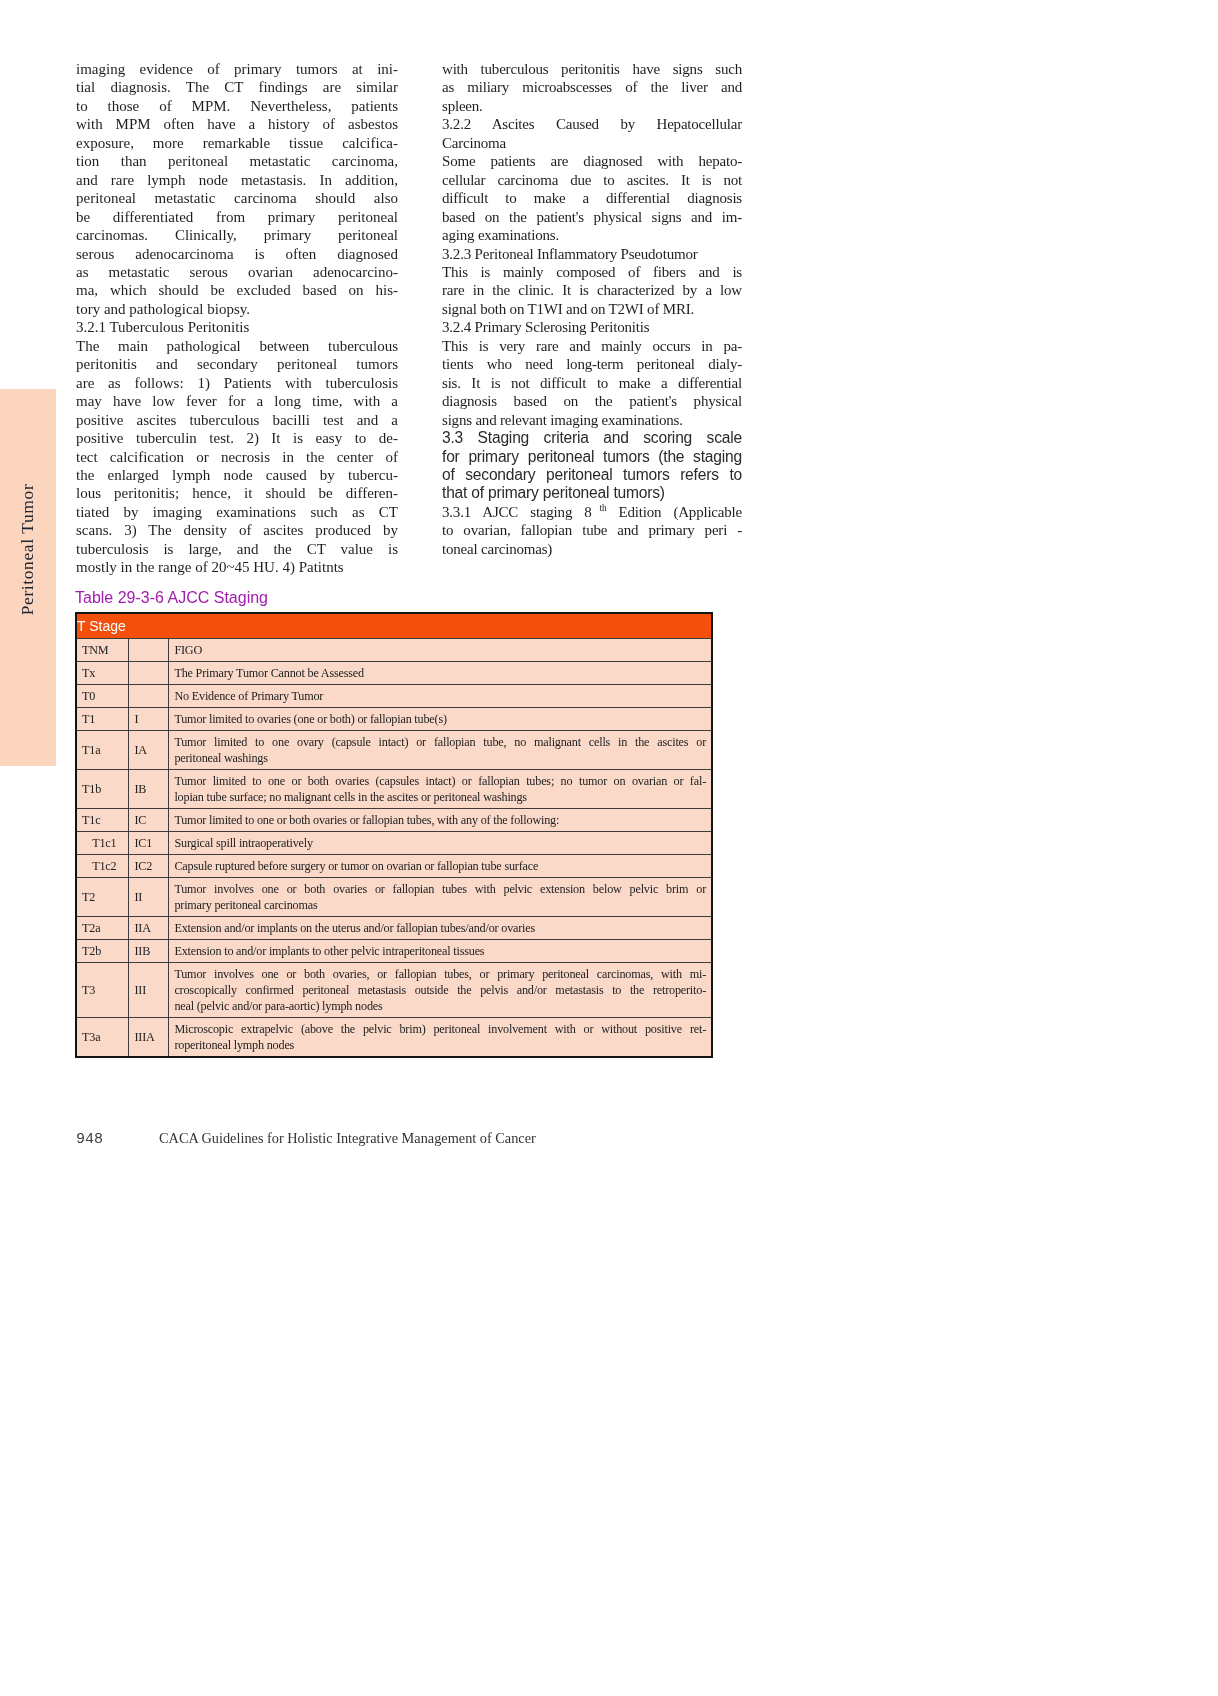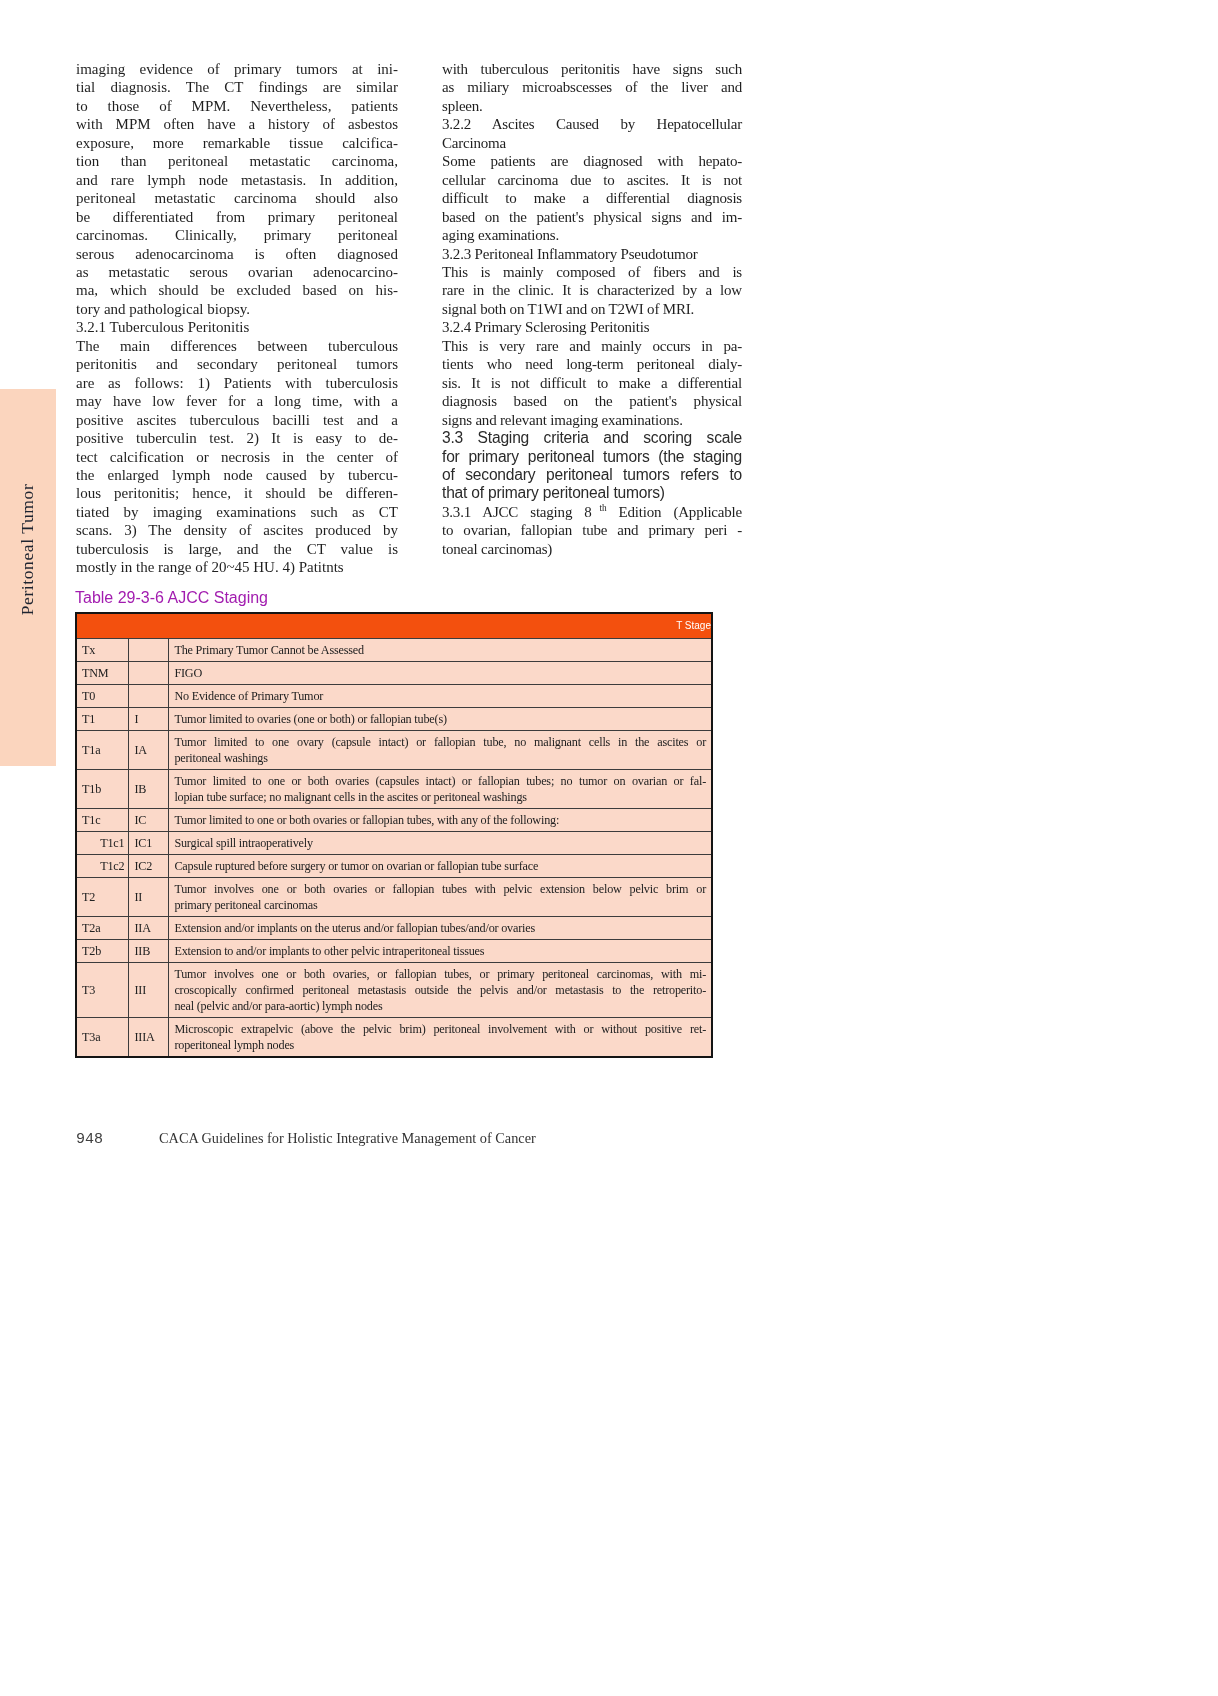--- a/index.html
+++ b/index.html
@@ -33,28 +33,28 @@
   .stage-table {
     position:absolute; left:75px; top:612px; width:638px;
     border-collapse:collapse; border:2px solid #141414;
     font-size:12.2px; letter-spacing:-0.2px; line-height:16px; color:#222;
   }
   .stage-table th, .stage-table td {
     border:1px solid #3c3c3c; background:#FBD9C9; padding:3px 5px;
     vertical-align:middle; font-weight:normal;
   }
   .stage-table th.tstage {
-    background:#F3500E; color:#ffffff; text-align:right;
-    font-family:"Liberation Sans", sans-serif; font-size:10px; letter-spacing:0;
+    background:#F3500E; color:#ffffff; text-align:left;
+    font-family:"Liberation Sans", sans-serif; font-size:14px; letter-spacing:0;
     padding:4px 0;
   }
   td.c-tnm  { white-space:nowrap; }
   td.a-left   { text-align:left;  padding-left:5px; }
   td.a-indent { text-align:left;  }
-  td.a-right  { text-align:right; padding-right:4px; }
+  td.a-right  { text-align:right; padding-right:12px; }
   .cline { text-align:justify; text-align-last:justify; }
   .cline-last { text-align-last:left; }
   
   .footer { position:absolute; left:76px; top:1129px; white-space:nowrap; }
   .footer .pageno {
     font-family:Liberation Mono, monospace; font-size:15px; color:#3f3f3f;
   }
   .footer .book {
     font-family:"Liberation Serif", serif; font-size:14.3px; color:#333333;
     margin-left:56px;
@@ -83,21 +83,21 @@
         <div class="tline">carcinomas. Clinically, primary peritoneal</div>
         <div class="tline">serous adenocarcinoma is often diagnosed</div>
         <div class="tline">as metastatic serous ovarian adenocarcino-</div>
         <div class="tline">ma, which should be excluded based on his-</div>
         <div class="tline tline-last">tory and pathological biopsy.</div>
       </div>
       <div class="block">
         <div class="tline tline-last">3.2.1 Tuberculous Peritonitis</div>
       </div>
       <div class="block">
-        <div class="tline">The main differences between tuberculous</div>
+        <div class="tline">The main pathological between tuberculous</div>
         <div class="tline">peritonitis and secondary peritoneal tumors</div>
         <div class="tline">are as follows: 1) Patients with tuberculosis</div>
         <div class="tline">may have low fever for a long time, with a</div>
         <div class="tline">positive ascites tuberculous bacilli test and a</div>
         <div class="tline">positive tuberculin test. 2) It is  easy to de-</div>
         <div class="tline">tect calcification or necrosis in the center of</div>
         <div class="tline">the enlarged lymph node caused by tubercu-</div>
         <div class="tline">lous peritonitis; hence, it should be differen-</div>
         <div class="tline">tiated by imaging examinations such as CT</div>
         <div class="tline">scans. 3) The density of ascites produced by</div>
@@ -161,31 +161,31 @@
         <col style="width:40px">
         <col style="width:545px">
     </colgroup>
     <thead>
       <tr>
         <th class="tstage" colspan="3">T Stage</th>
       </tr>
     </thead>
     <tbody id="table-body">
         <tr>
+          <td class="c-tnm a-left">TNM</td>
+          <td></td>
+          <td>
+            <div class="cline cline-last">FIGO</div>
+          </td>
+        </tr>
+        <tr>
           <td class="c-tnm a-left">Tx</td>
           <td></td>
           <td>
             <div class="cline cline-last">The Primary Tumor Cannot be Assessed</div>
-          </td>
-        </tr>
-        <tr>
-          <td class="c-tnm a-left">TNM</td>
-          <td></td>
-          <td>
-            <div class="cline cline-last">FIGO</div>
           </td>
         </tr>
         <tr>
           <td class="c-tnm a-left">T0</td>
           <td></td>
           <td>
             <div class="cline cline-last">No Evidence of Primary Tumor</div>
           </td>
         </tr>
         <tr>

